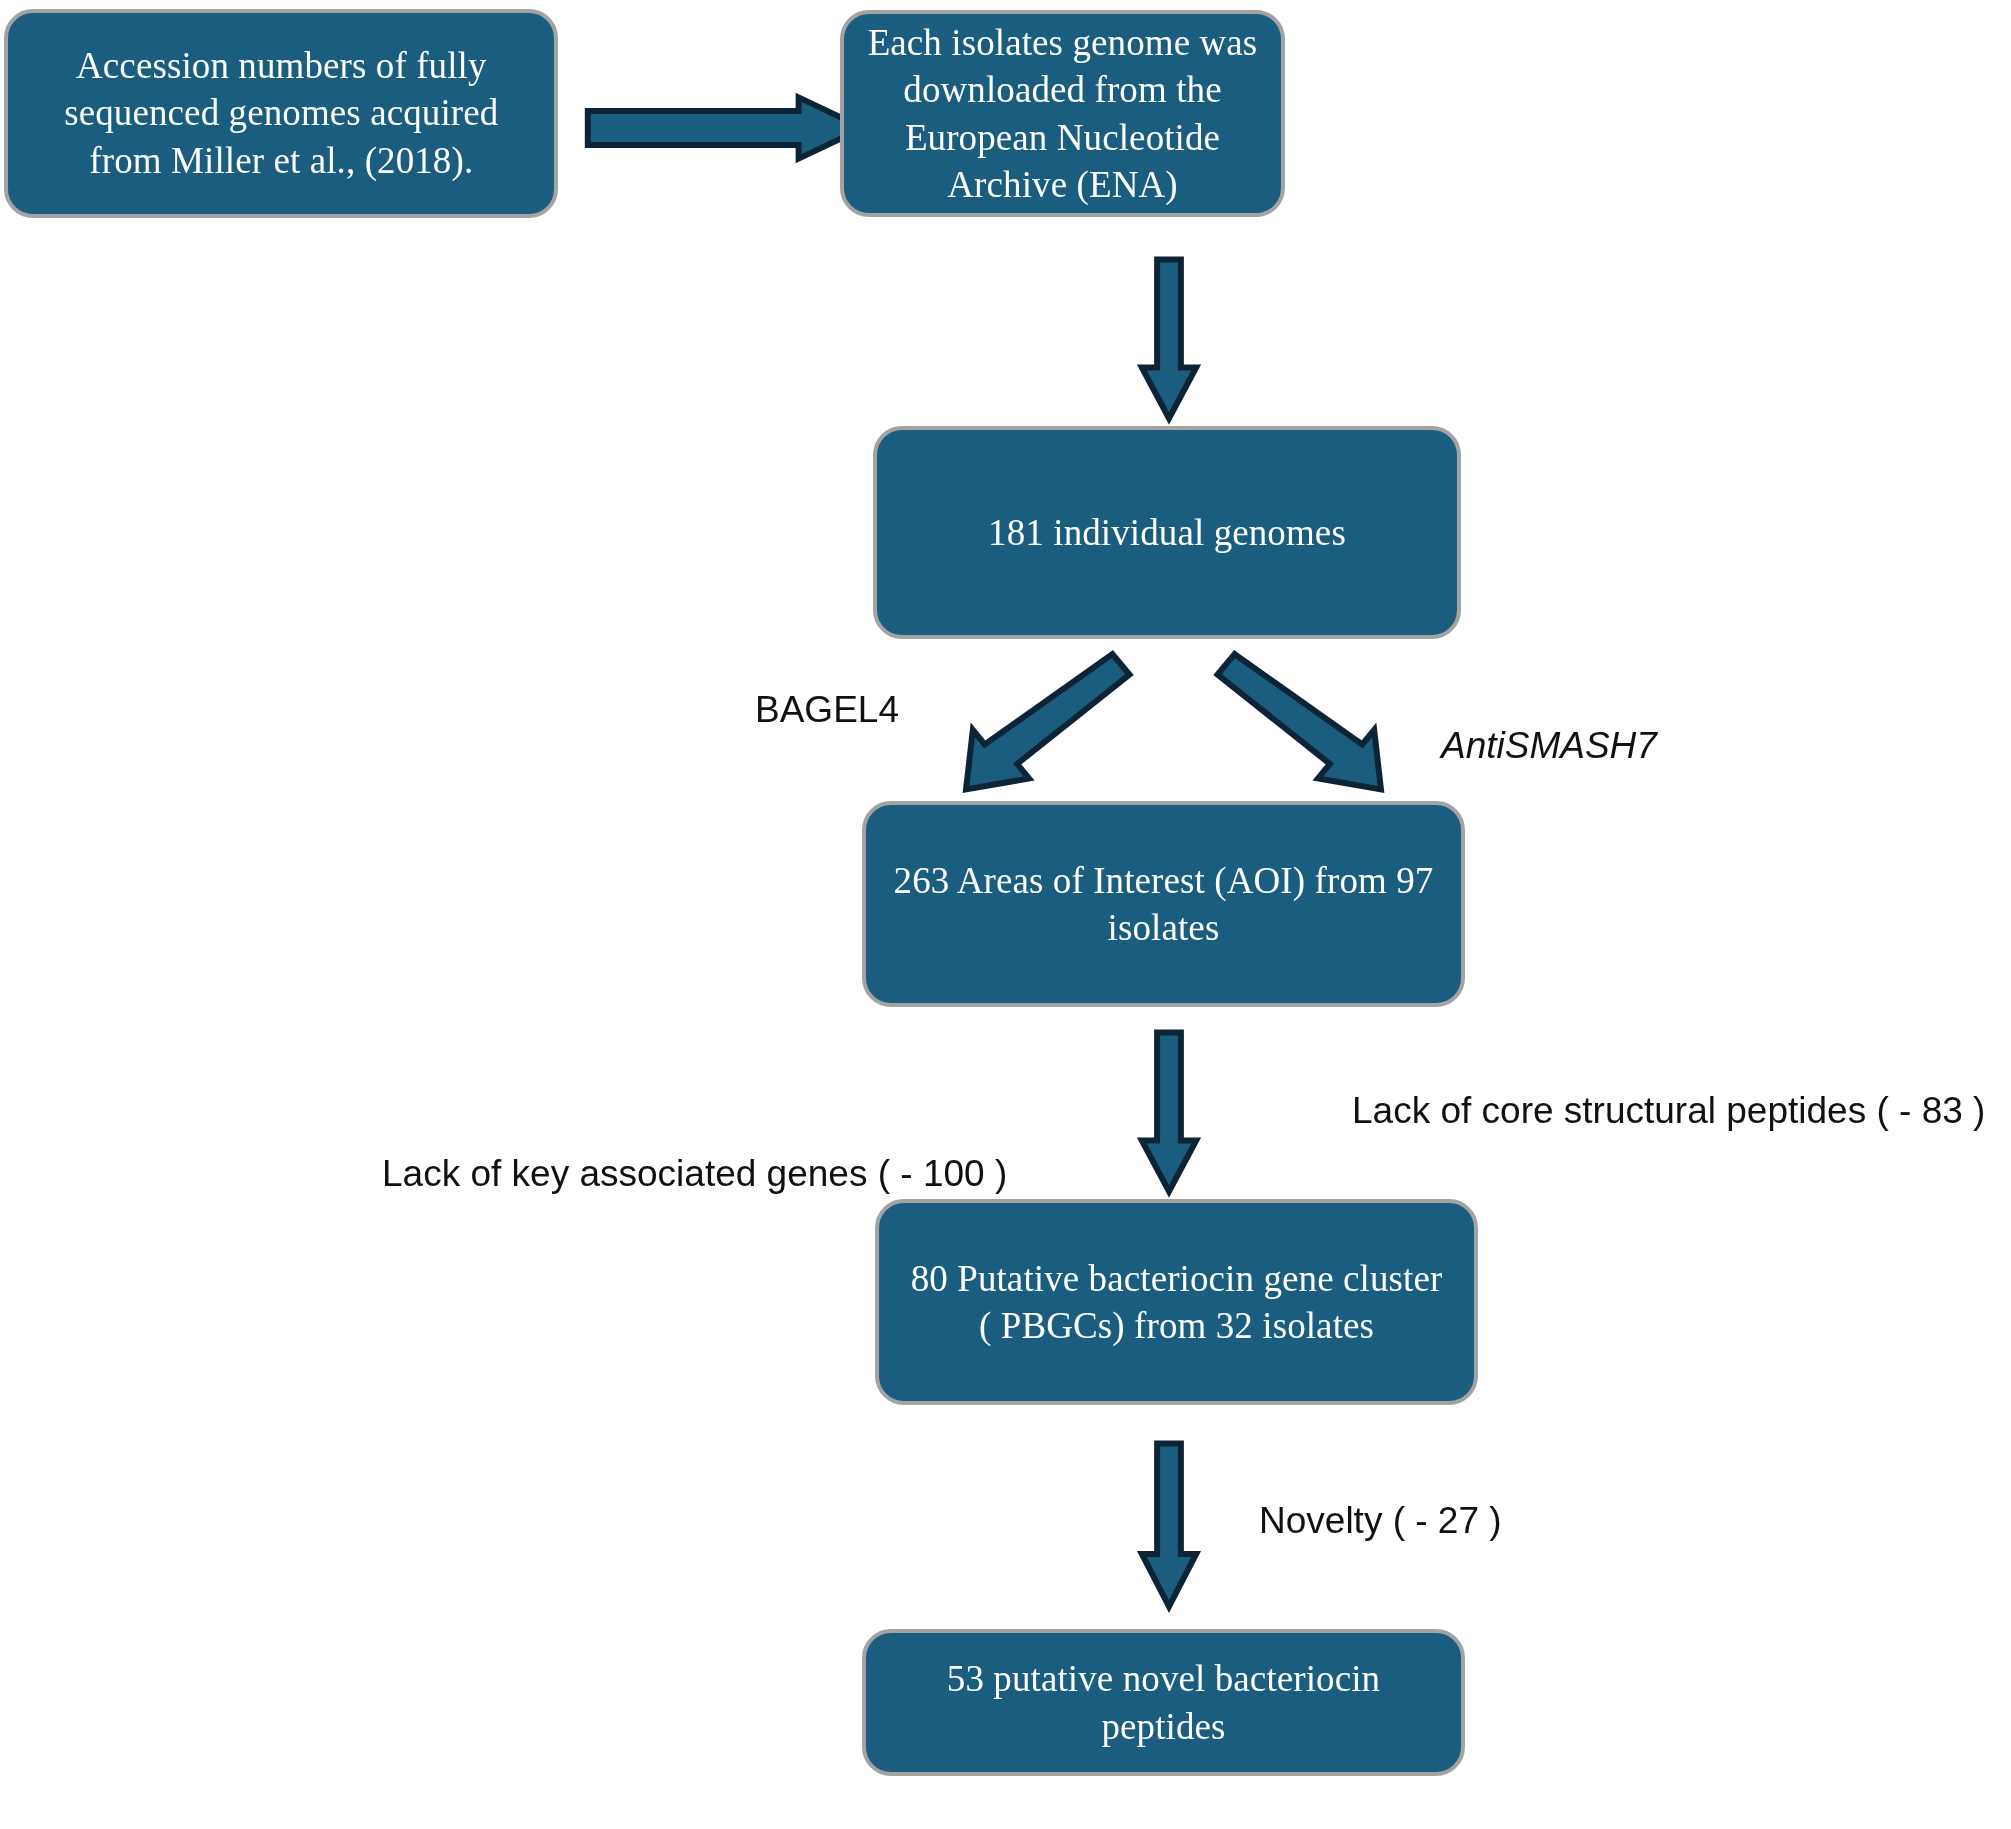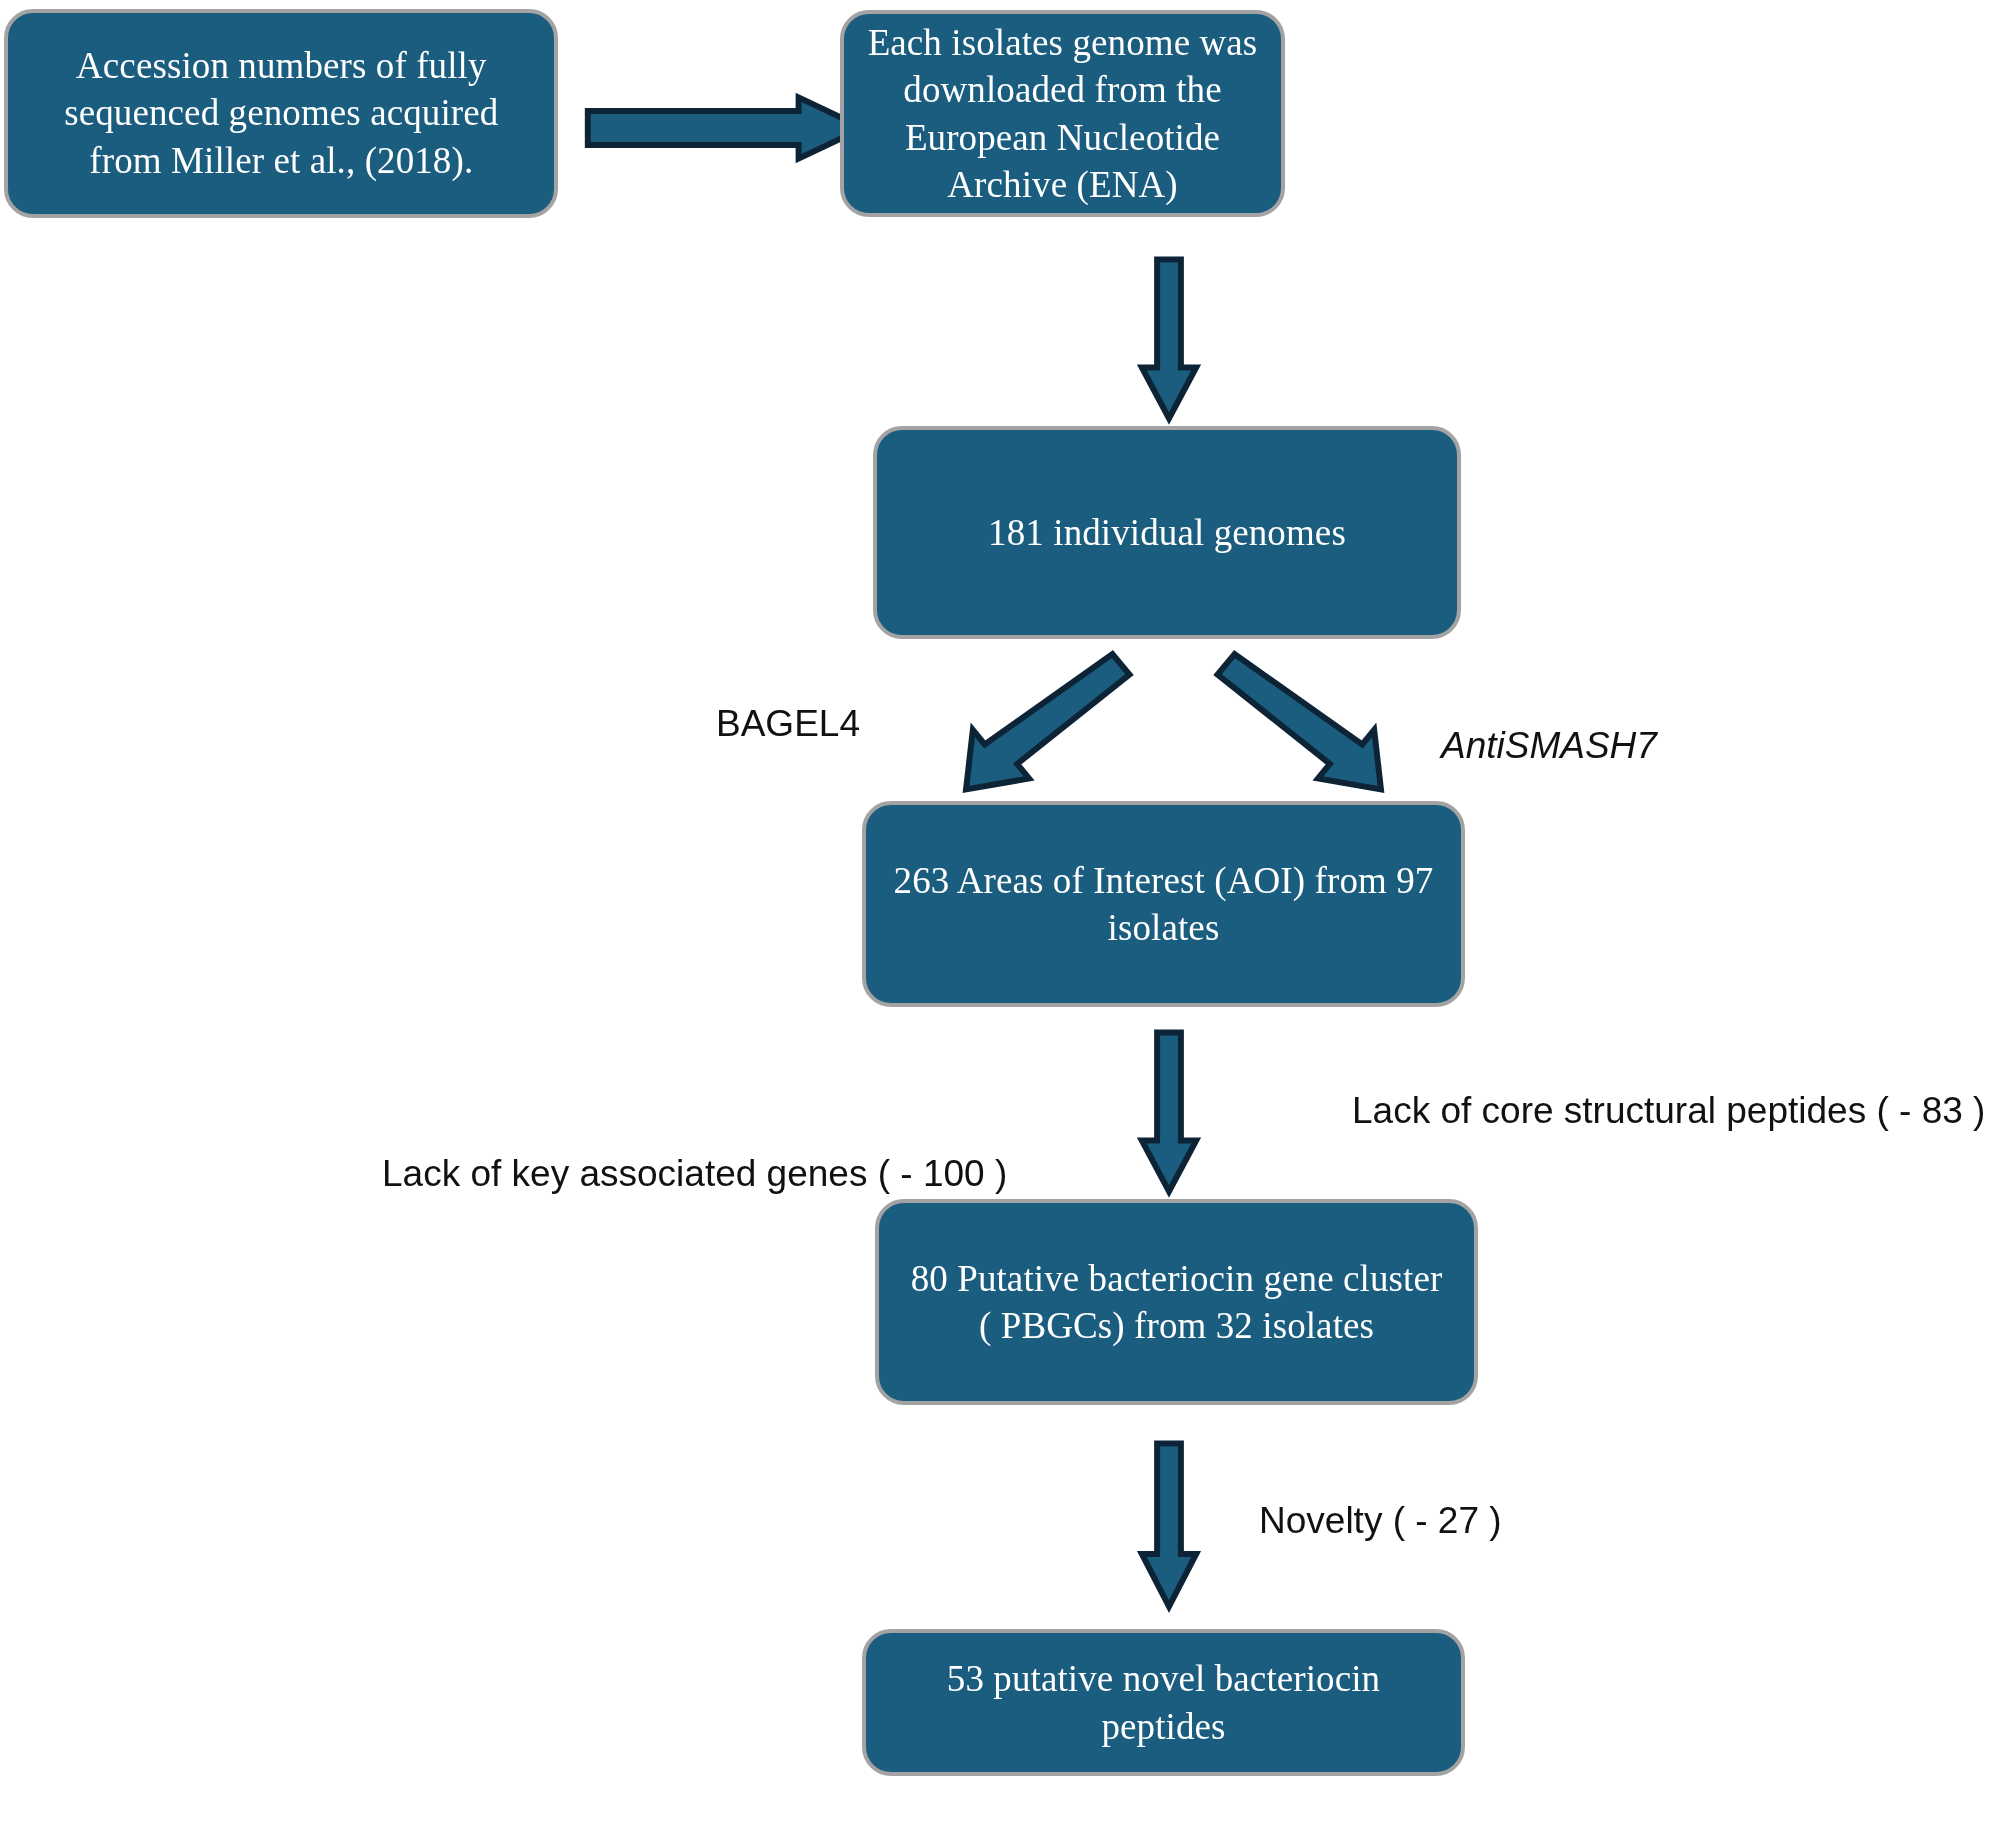--- a/index.html
+++ b/index.html
@@ -98,21 +98,21 @@
       <polygon class="arrow-shape" points="186,6 206,30 74,135 88,152 14,165 22,95 36,112"></polygon>
     </svg>
   </div>
 
   <div class="arrow" style="left:1214px; top:649px; width:179px; height:149px;">
     <svg width="179" height="149" viewBox="0 0 210 175">
       <polygon class="arrow-shape" points="24,6 4,30 136,135 122,152 196,165 188,95 174,112"></polygon>
     </svg>
   </div>
 
-  <div class="edge-label" style="left:716px; top:688px;margin-top:14px;">
+  <div class="edge-label" style="left:755px; top:688px;">
     <span>BAGEL4</span>
   </div>
 
   <div class="edge-label" style="left:1441px; top:724px;font-style:italic;">
     <span>AntiSMASH7</span>
   </div>
 
   <div class="node" style="left:862px; top:801px; width:603px; height:206px;">
     <span class="node-text">263 Areas of Interest (AOI) from 97 isolates</span>
   </div>

